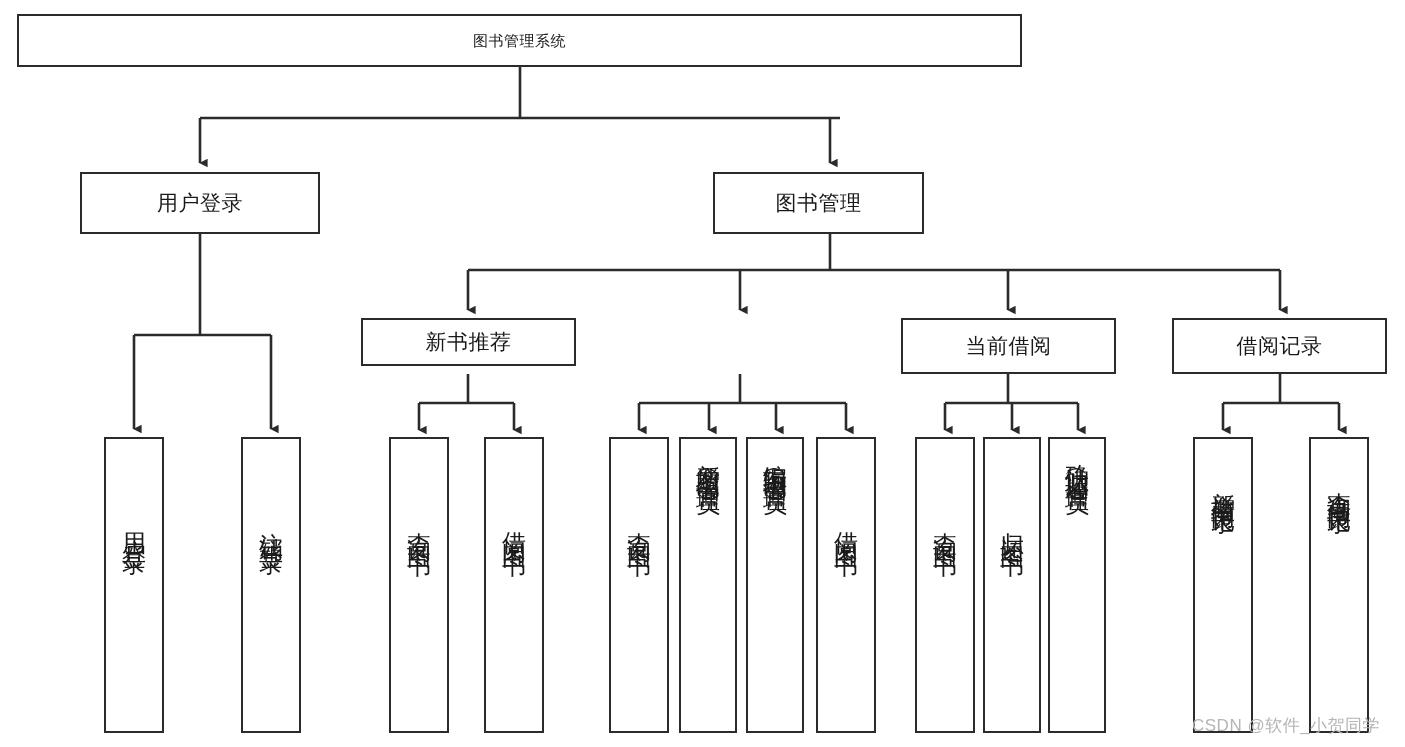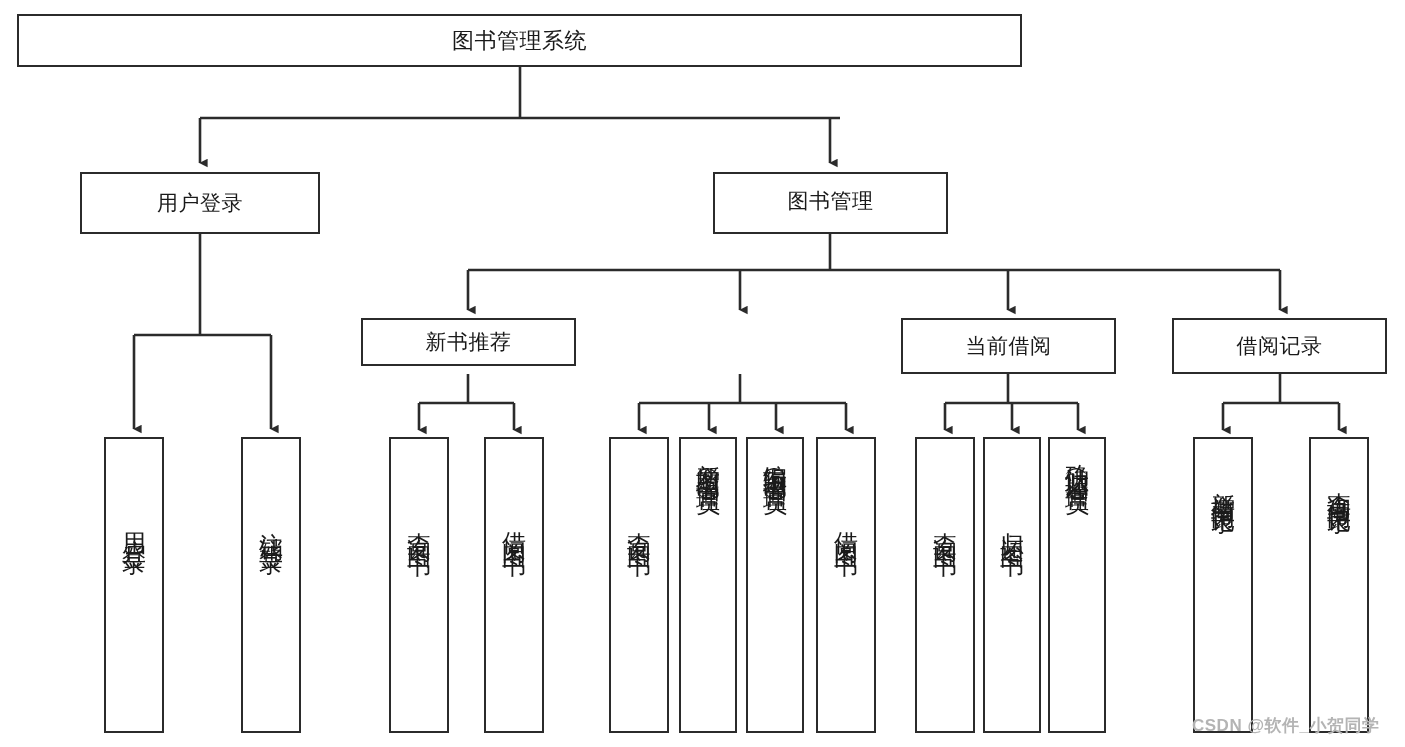--- a/index.html
+++ b/index.html
@@ -41,21 +41,21 @@
     text-align: center;
     line-height: 1.18;
     letter-spacing: 0.5px;
   }
   
   .node.h .label {
     font-size: 21px;
     white-space: nowrap;
   }
   .node.root .label {
-    font-size: 22px;
+    font-size: 15px;
   }
   
   .node.v {
     align-items: flex-start;
     justify-content: center;
     padding-top: 4px;
   }
   .node.v .label {
     writing-mode: vertical-rl;
     text-orientation: upright;
@@ -69,21 +69,20 @@
     letter-spacing: 4px;
   }
   #watermark {
     position: absolute;
     left: 1192px;
     top: 714px;
     font-size: 17px;
     color: #b4b4b4;
     white-space: nowrap;
     letter-spacing: 0.5px;
-    font-weight: bold;
   }
 </style>
 </head>
 <body>
 
 <div id="canvas">
 
   <svg id="edges" viewBox="0 0 1405 747" xmlns="http://www.w3.org/2000/svg">
     <defs>
       <marker id="arrow" markerWidth="9" markerHeight="9" refX="4.5" refY="7.6" orient="auto" markerUnits="userSpaceOnUse">
@@ -134,21 +133,21 @@
     </g>
   </svg>
 
   <div class="node h root" style="left:17px; top:14px; width:1005px; height:53px;">
     <span class="label">图书管理系统</span>
   </div>
 
   <div class="node h" style="left:80px; top:172px; width:240px; height:62px;">
     <span class="label">用户登录</span>
   </div>
-  <div class="node h" style="left:713px; top:172px; width:235px; height:62px;font-family:Liberation Mono, monospace;">
+  <div class="node h" style="left:713px; top:172px; width:211px; height:62px;">
     <span class="label">图书管理</span>
   </div>
 
   <div class="node h" style="left:361px; top:318px; width:215px; height:48px;">
     <span class="label">新书推荐</span>
   </div>
   <div class="node h" style="left:901px; top:318px; width:215px; height:56px;">
     <span class="label">当前借阅</span>
   </div>
   <div class="node h" style="left:1172px; top:318px; width:215px; height:56px;">

